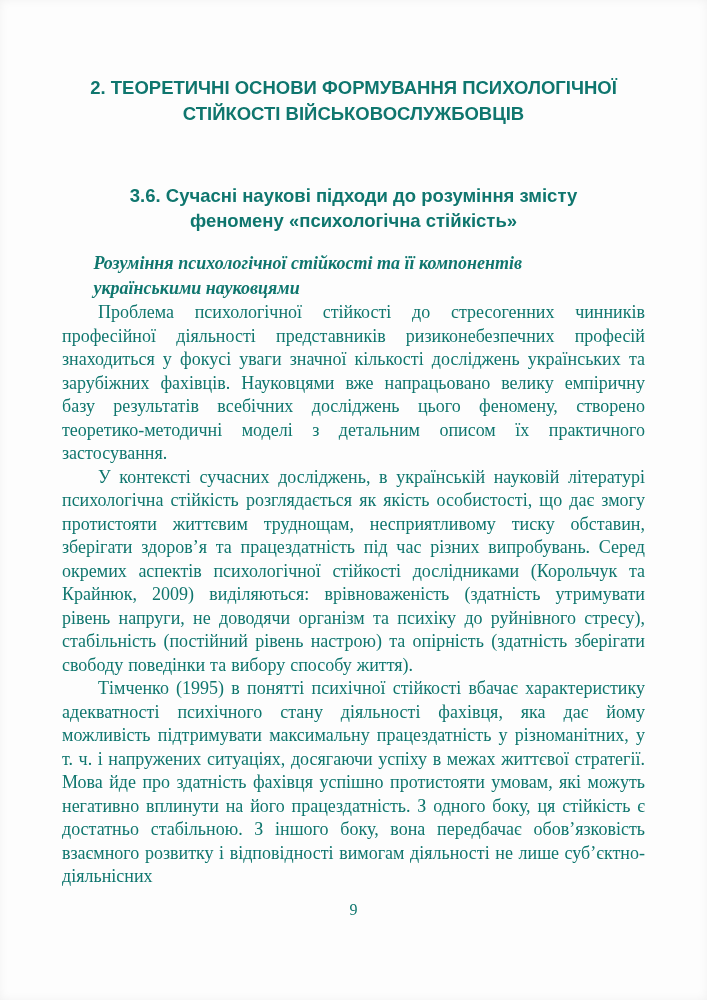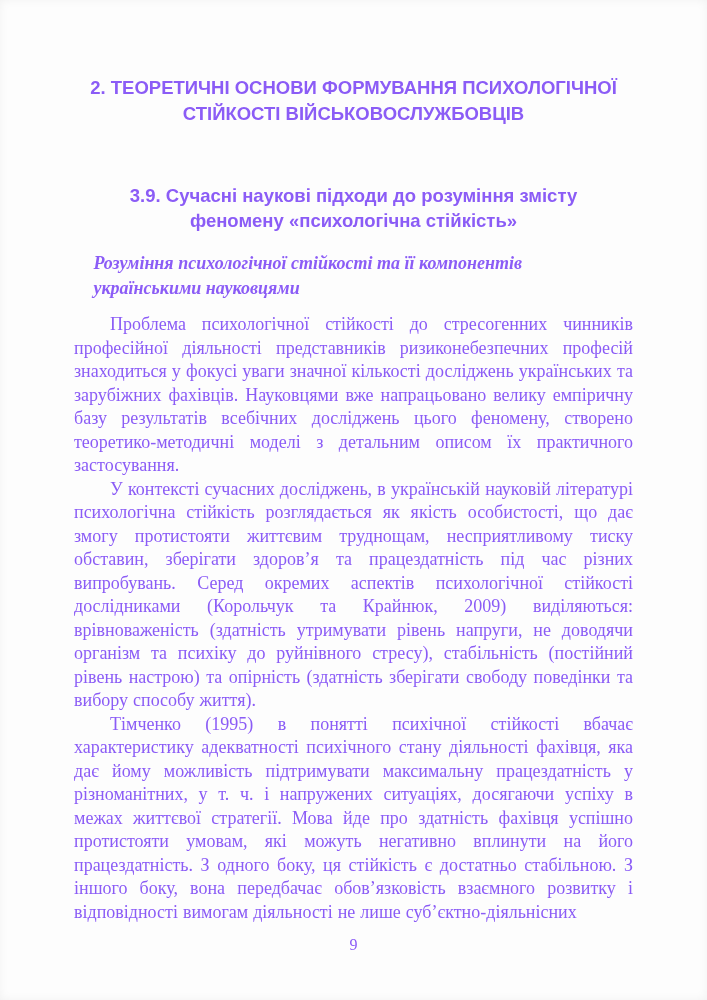--- a/index.html
+++ b/index.html
@@ -6,21 +6,21 @@
     margin: 0;
     padding: 0;
     background: #ffffff;
   }
   .page {
     position: relative;
     width: 707px;
     height: 1000px;
     margin: 0;
     background: #fdfdfd;
-    color: #8b5cf6;
+    color: #0f766e;
     box-sizing: border-box;
     padding: 0 62px;
     overflow: hidden;
     box-shadow: inset 0 0 10px rgba(0,0,0,0.05);
   }
   .chapter-heading {
     font-family: "Liberation Sans", "DejaVu Sans", sans-serif;
     font-weight: bold;
     font-size: 18.5px;
     line-height: 26px;
@@ -41,21 +41,21 @@
   .subsection-heading {
     font-family: "Liberation Serif", "DejaVu Serif", serif;
     font-weight: bold;
     font-style: italic;
     font-size: 18px;
     line-height: 25px;
     margin: 18px auto 0;
     max-width: 520px;
   }
   .body-text {
-    margin: 12px;
+    margin: 0;
   }
   .body-text p {
     font-family: "Liberation Serif", "DejaVu Serif", serif;
     font-size: 18px;
     line-height: 23.5px;
     text-align: justify;
     text-indent: 36px;
     margin: 0;
     word-spacing: 0.5px;
   }
@@ -66,21 +66,21 @@
     margin-top: 12px;
   }
 </style>
 </head>
 <body>
 
 <div class="page">
 
   <h1 class="chapter-heading">2. ТЕОРЕТИЧНІ ОСНОВИ ФОРМУВАННЯ ПСИХОЛОГІЧНОЇ СТІЙКОСТІ ВІЙСЬКОВОСЛУЖБОВЦІВ</h1>
 
-  <h2 class="section-heading">3.9. Сучасні наукові підходи до розуміння змісту феномену «психологічна стійкість»</h2>
+  <h2 class="section-heading">3.6. Сучасні наукові підходи до розуміння змісту феномену «психологічна стійкість»</h2>
 
   <h3 class="subsection-heading">Розуміння психологічної стійкості та її компонентів українськими науковцями</h3>
 
   <div class="body-text">
     <p>Проблема психологічної стійкості до стресогенних чинників професійної діяльності представників ризиконебезпечних професій знаходиться у фокусі уваги значної кількості досліджень українських та зарубіжних фахівців. Науковцями вже напрацьовано велику емпіричну базу результатів всебічних досліджень цього феномену, створено теоретико-методичні моделі з детальним описом їх практичного застосування.</p>
     <p>У контексті сучасних досліджень, в українській науковій літературі психологічна стійкість розглядається як якість особистості, що дає змогу протистояти життєвим труднощам, несприятливому тиску обставин, зберігати здоров’я та працездатність під час різних випробувань. Серед окремих аспектів психологічної стійкості дослідниками (Корольчук та Крайнюк, 2009) виділяються: врівноваженість (здатність утримувати рівень напруги, не доводячи організм та психіку до руйнівного стресу), стабільність (постійний рівень настрою) та опірність (здатність зберігати свободу поведінки та вибору способу життя).</p>
     <p>Тімченко (1995) в понятті психічної стійкості вбачає характеристику адекватності психічного стану діяльності фахівця, яка дає йому можливість підтримувати максимальну працездатність у різноманітних, у т. ч. і напружених ситуаціях, досягаючи успіху в межах життєвої стратегії. Мова йде про здатність фахівця успішно протистояти умовам, які можуть негативно вплинути на його працездатність. З одного боку, ця стійкість є достатньо стабільною. З іншого боку, вона передбачає обов’язковість взаємного розвитку і відповідності вимогам діяльності не лише суб’єктно-діяльнісних</p>
   </div>
 
   <div class="page-number">9</div>

